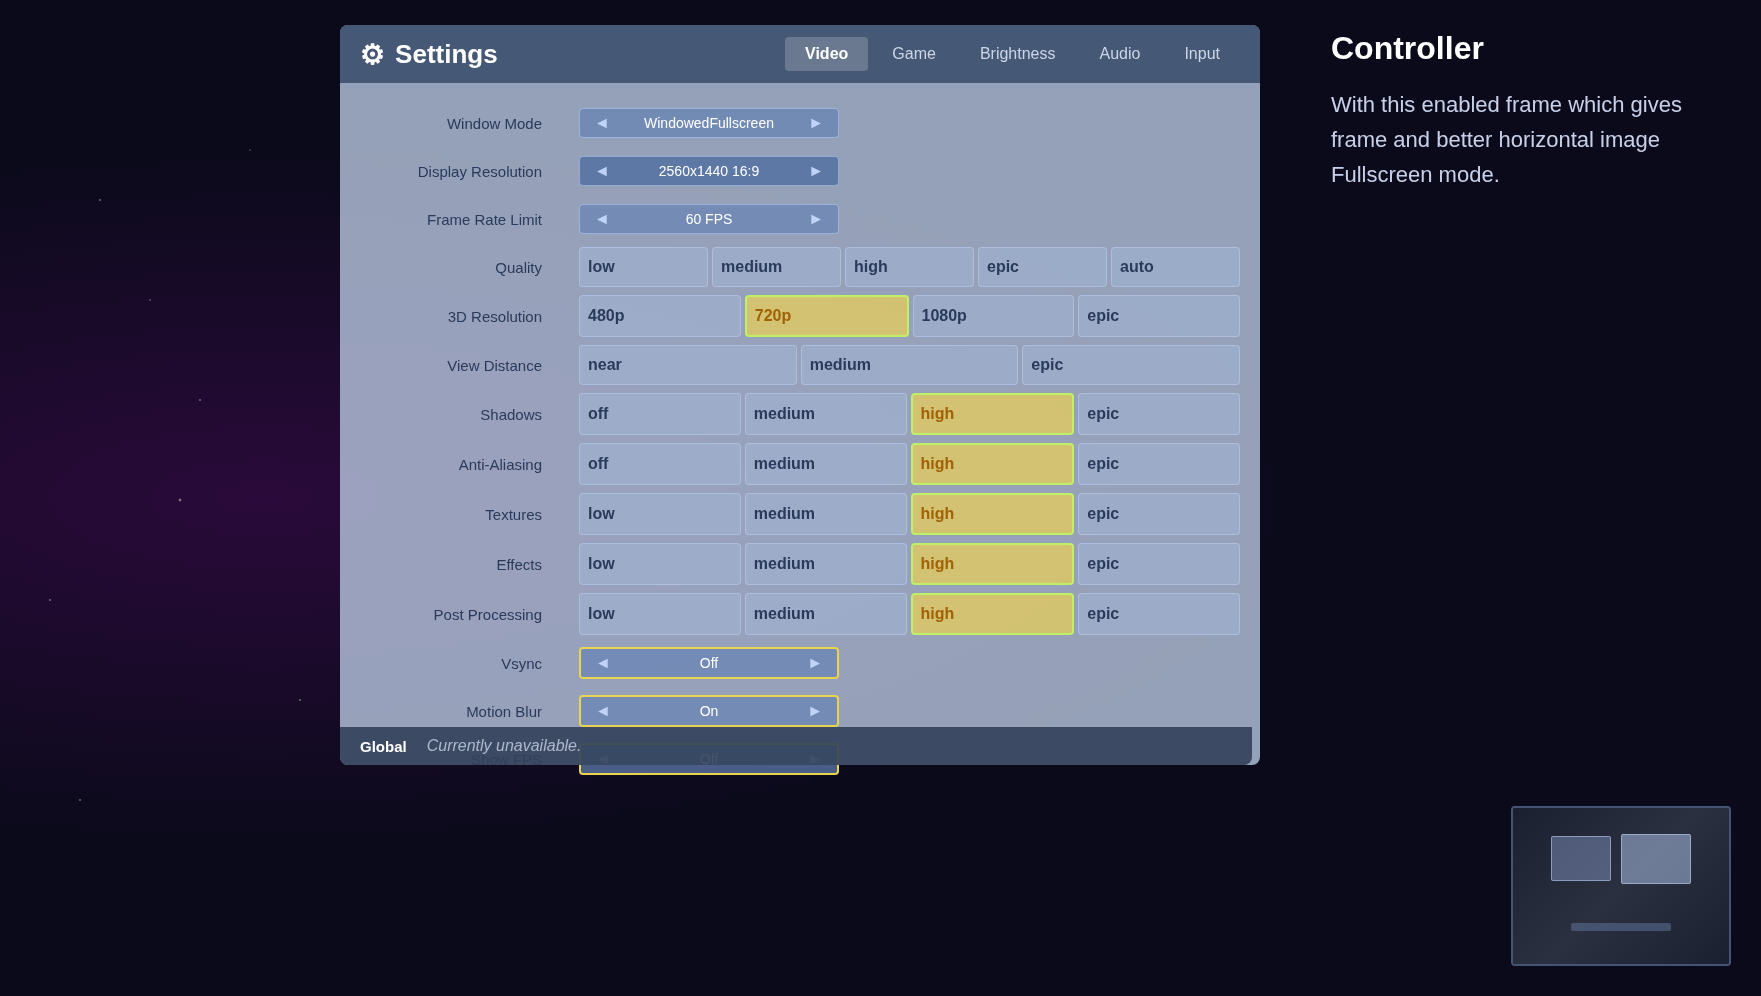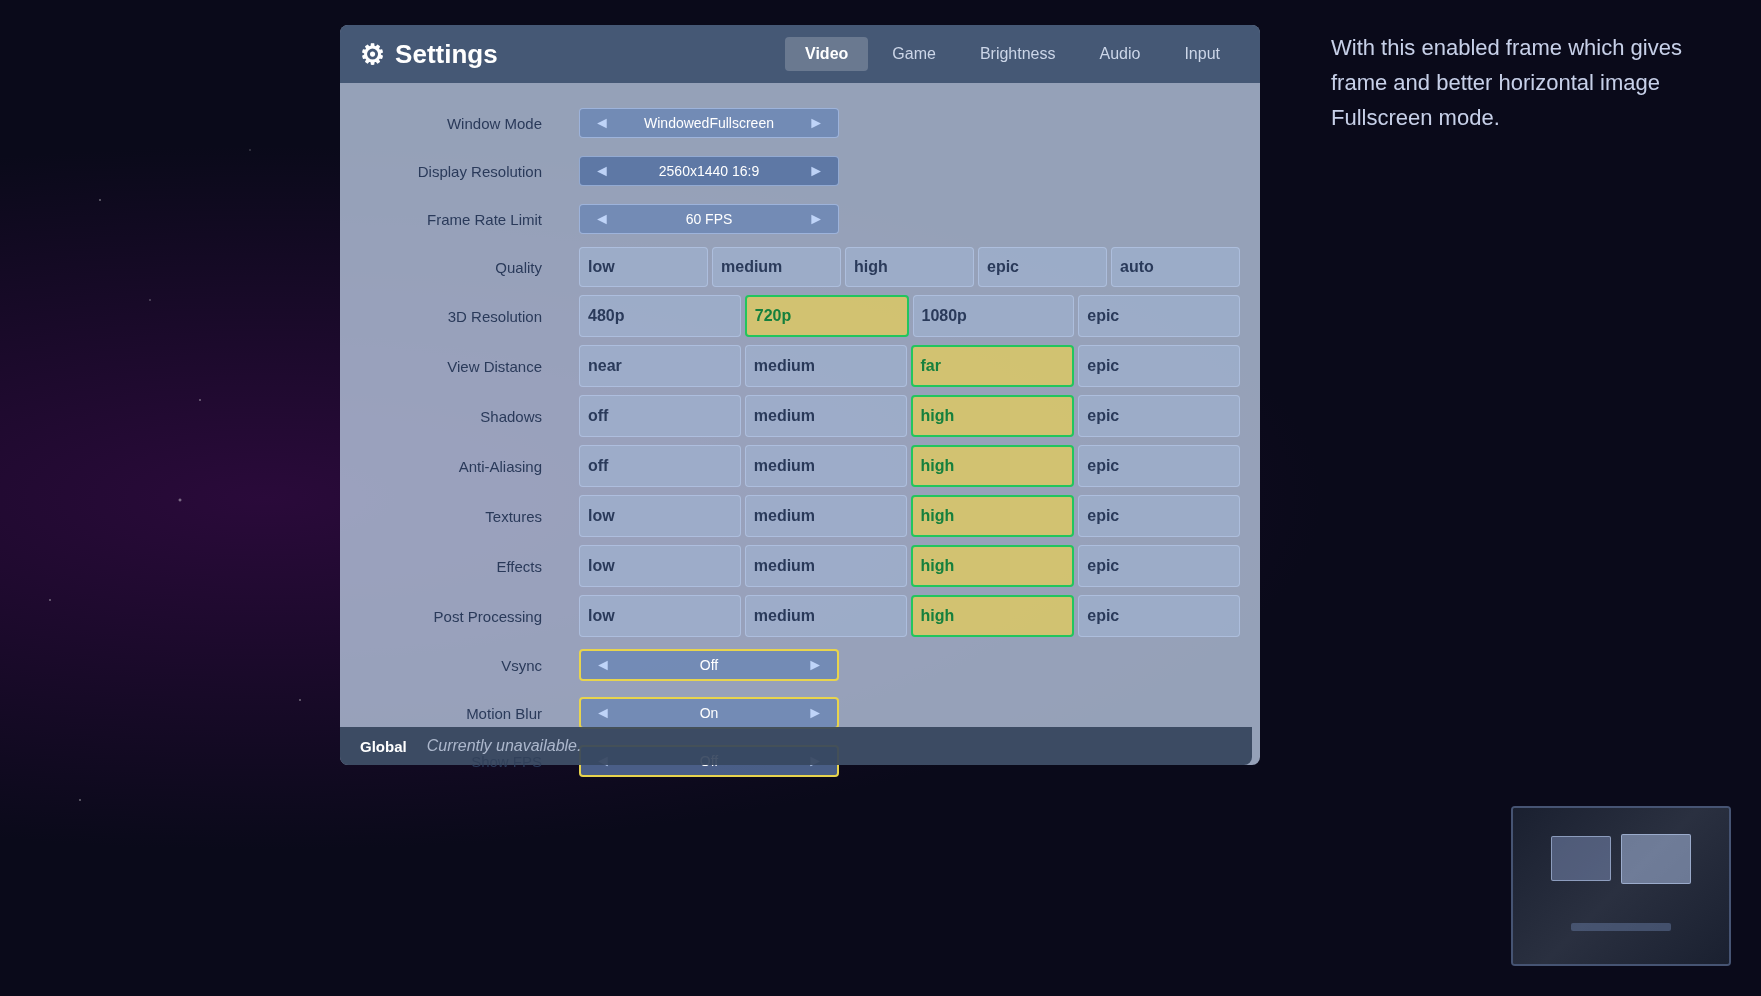--- a/index.html
+++ b/index.html
@@ -161,22 +161,22 @@
       color: #2a3a5a;
       font-size: 16px;
       font-weight: bold;
       cursor: pointer;
       font-family: inherit;
       text-align: left;
     }
 
     .quality-btn.selected {
       background: rgba(220, 200, 100, 0.85);
-      border: 2px solid #22c55e;
-      color: #15803d;
+      border: 2px solid #bef264;
+      color: #a16207;
     }
 
     
     .footer {
       position: absolute;
       bottom: 0;
       left: 0;
       right: 8px;
       background: rgba(50, 65, 90, 0.9);
       border-radius: 0 0 8px 8px;
@@ -341,21 +341,20 @@
         <button class="quality-btn">1080p</button>
         <button class="quality-btn">epic</button>
       </div>
     </div>
 
     <div class="setting-row">
       <div class="setting-label">View Distance</div>
       <div class="btn-row">
         <button class="quality-btn">near</button>
         <button class="quality-btn">medium</button>
-        <button class="quality-btn selected">far</button>
         <button class="quality-btn">epic</button>
       </div>
     </div>
 
     <div class="setting-row">
       <div class="setting-label">Shadows</div>
       <div class="btn-row">
         <button class="quality-btn">off</button>
         <button class="quality-btn">medium</button>
         <button class="quality-btn selected">high</button>
@@ -433,20 +432,21 @@
   </div>
 
   <div class="footer">
     <span class="footer-global">Global</span>
     <span class="footer-status">Currently unavailable.</span>
   </div>
 
 </div>
 
 <div class="right-panel">
+  <div class="controller-title">Controller</div>
   <div class="controller-desc">With this enabled frame which gives frame and better horizontal image Fullscreen mode.</div>
 </div>
 
 <div class="webcam">
   <div class="webcam-inner">
     <div class="webcam-desk">
 
       <div class="monitor-shape" style="width:60px;height:45px;top:10px;left:20px;"></div>
       <div class="monitor-shape" style="width:70px;height:50px;top:8px;left:90px;background:rgba(180,200,240,0.5);"></div>
       <div style="position:absolute;bottom:15px;left:40px;width:100px;height:8px;background:rgba(100,120,160,0.5);border-radius:2px;"></div>

